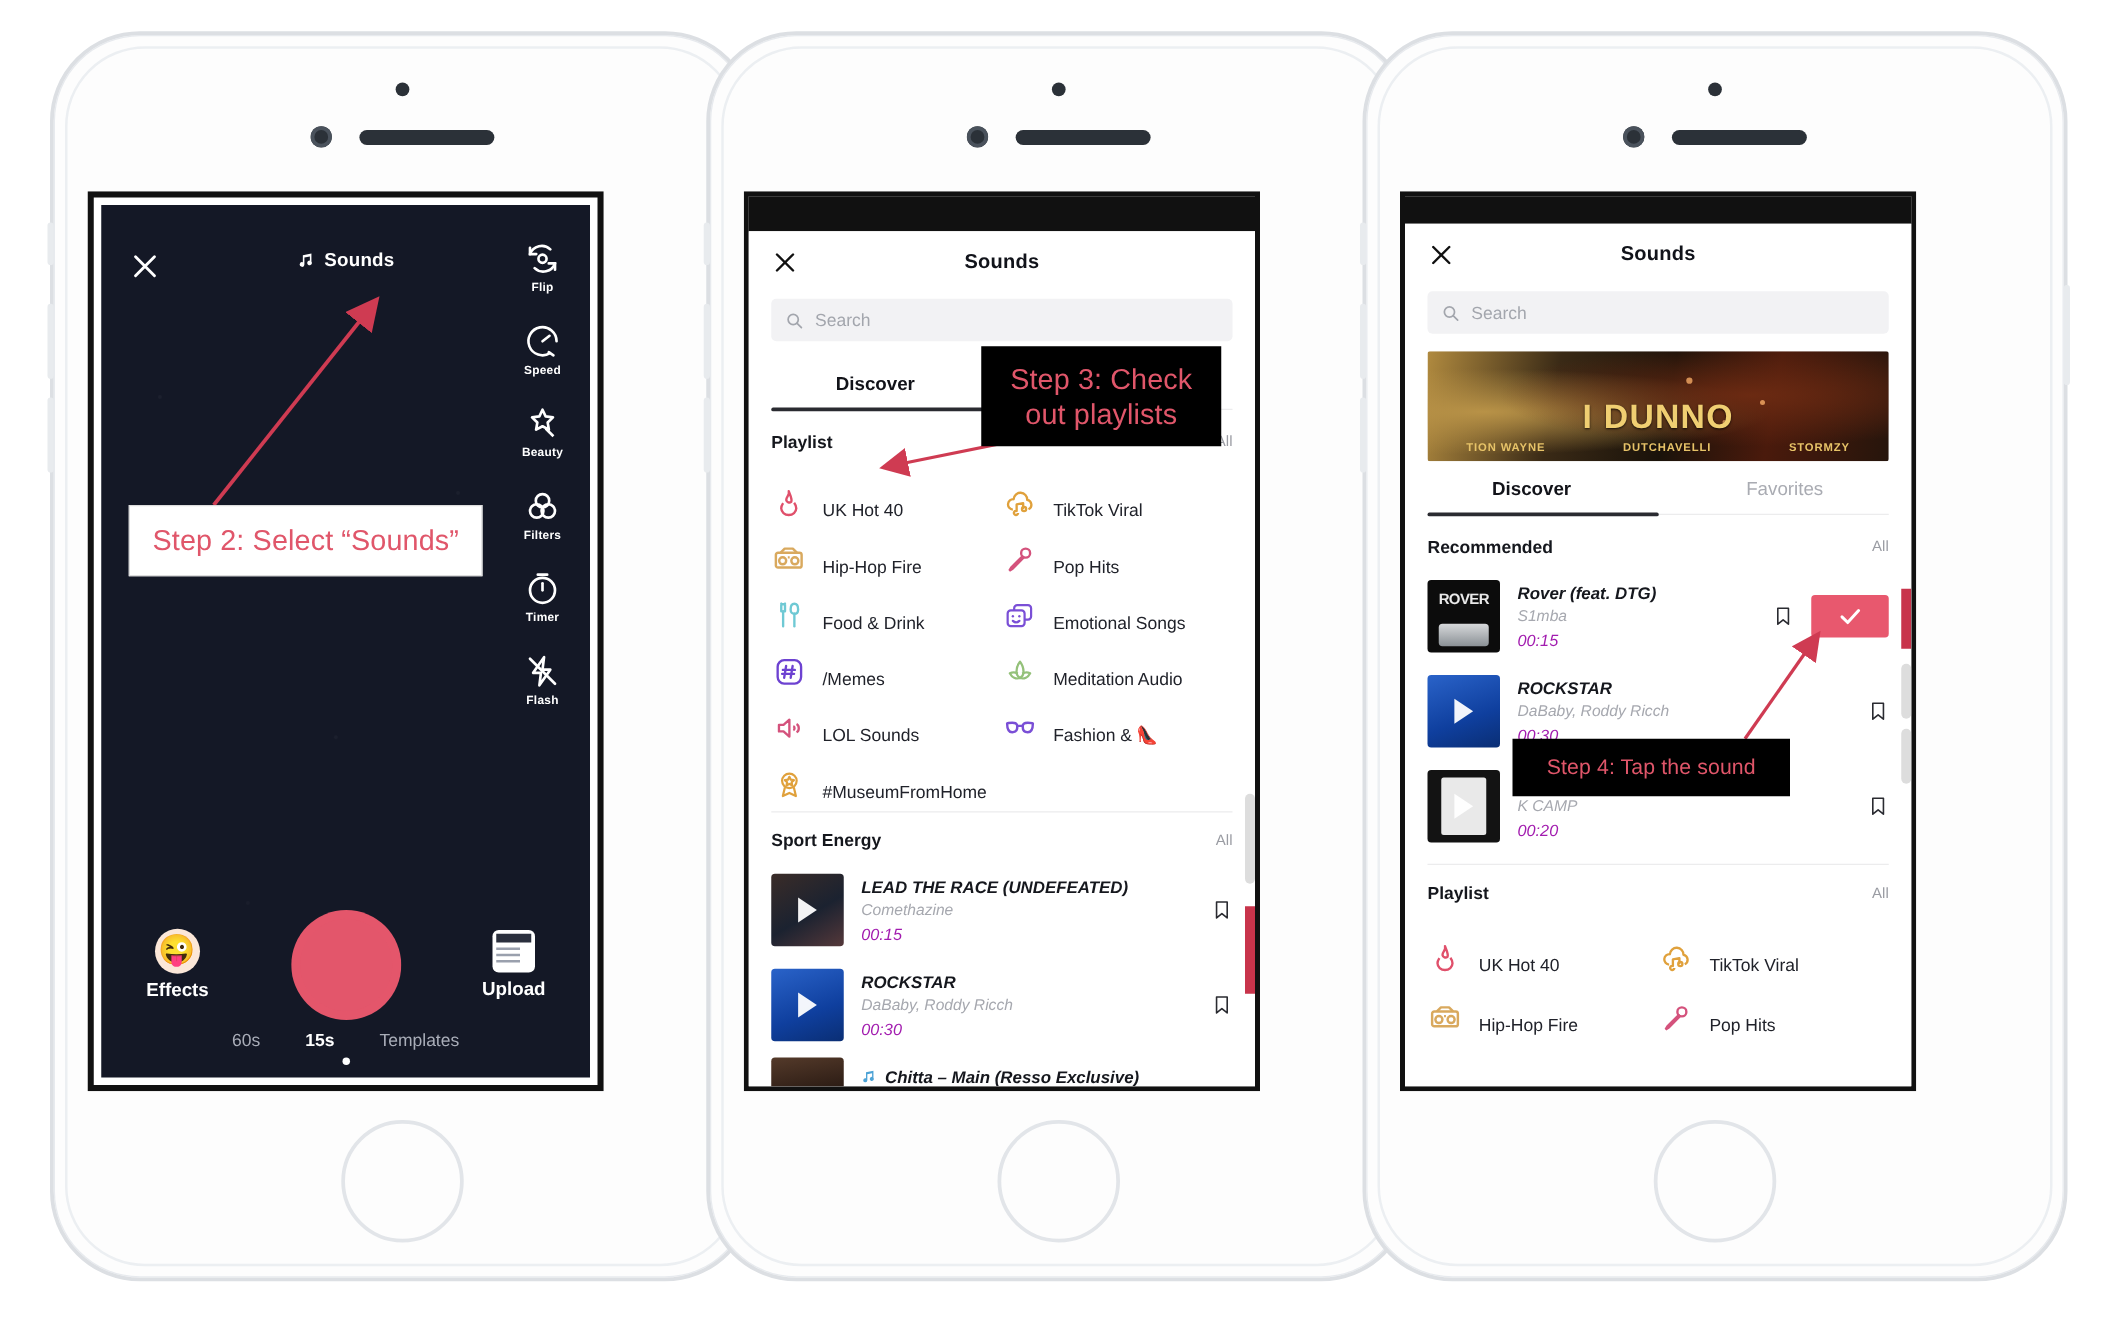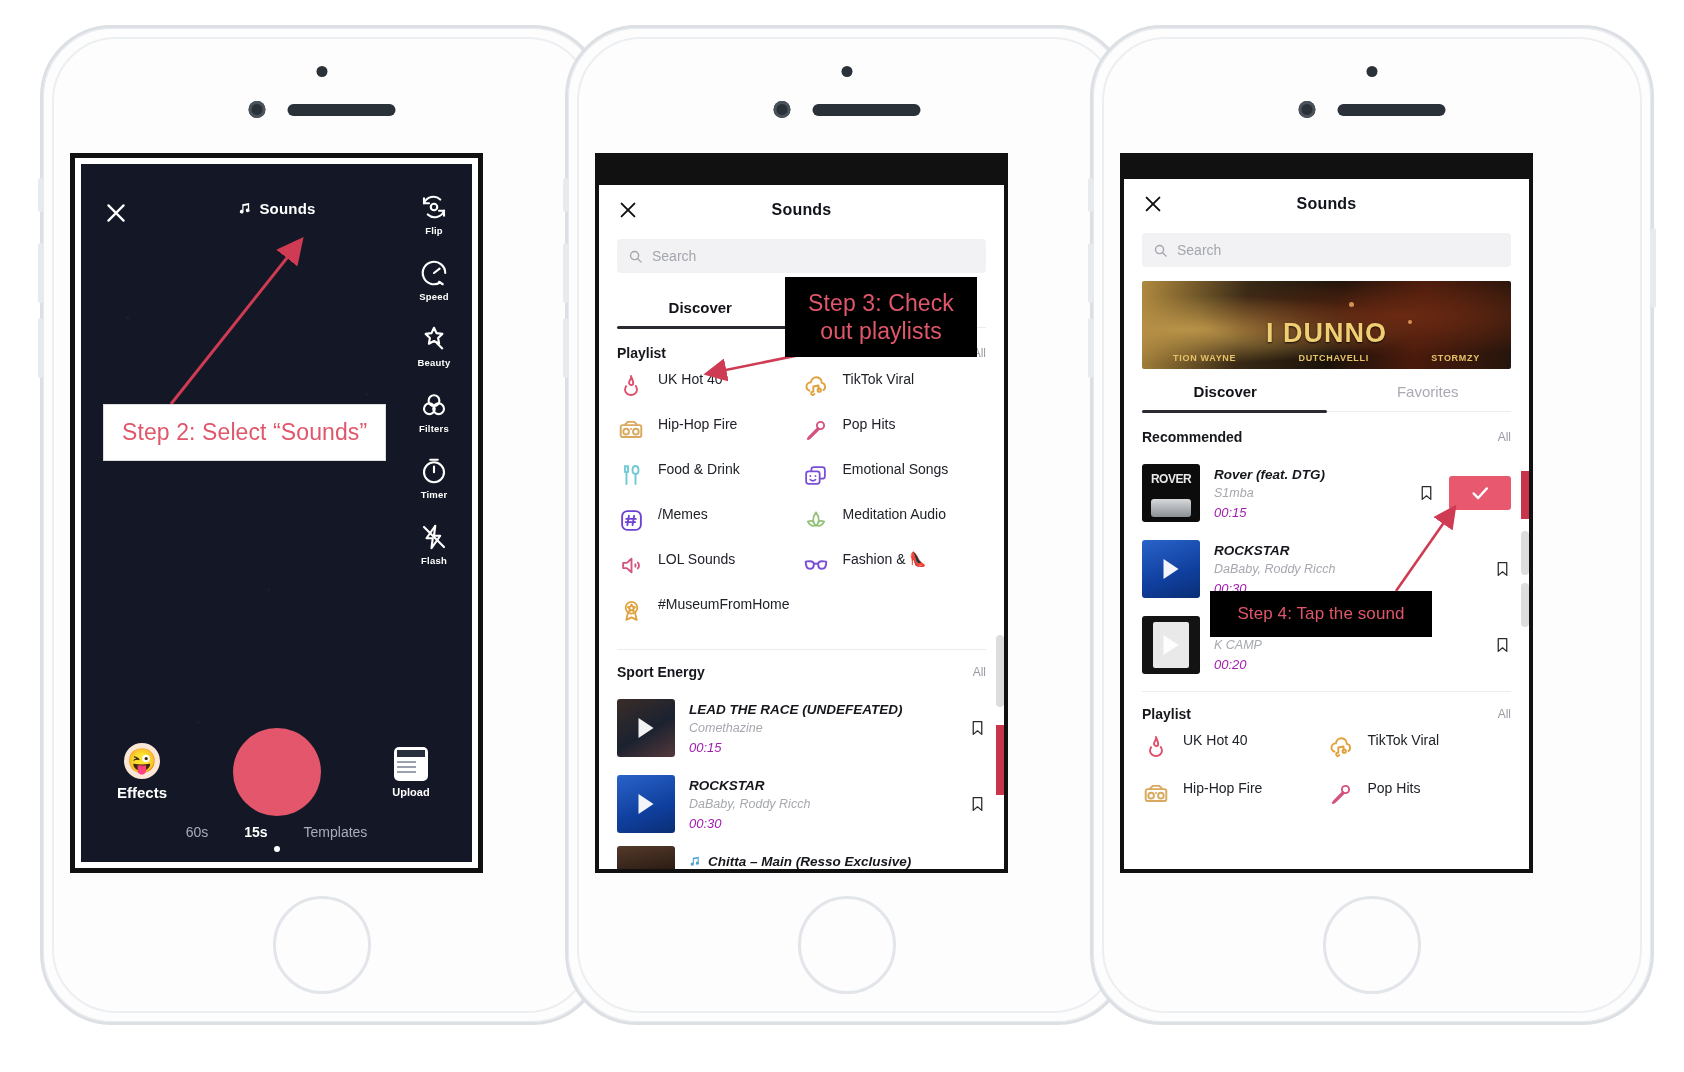--- a/index.html
+++ b/index.html
@@ -125,21 +125,21 @@
     background:#e3566b; border:7px solid rgba(231,86,107,.38);
   }
   .upl{ display:flex; flex-direction:column; align-items:center; gap:5px; width:70px;}
   .upl .glyph{
     width:34px;height:34px;border-radius:5px;background:#fff;
     position:relative; overflow:hidden;
   }
   .upl .glyph::before{content:"";position:absolute;left:3px;right:3px;top:3px;height:7px;background:#2a2f3d;}
   .upl .glyph::after{content:"";position:absolute;left:3px;right:12px;top:14px;height:2px;background:#9aa0ad;
      box-shadow:0 5px 0 #9aa0ad, 0 10px 0 #9aa0ad;}
-  .upl .lb{ color:#fff; font-size:11px; font-weight:bold;}
+  .upl .lb{ color:#fff; font-size:15px; font-weight:bold;}
 
   .modes{
     position:absolute; bottom:22px; left:0; right:0;
     display:flex; align-items:center; justify-content:center; gap:36px;
     color:#a9adb8; font-size:14px;
   }
   .modes .sel{ color:#fff; font-weight:bold; }
   .dot-ind{
     position:absolute; bottom:10px; left:50%; transform:translateX(-50%);
     width:6px;height:6px;border-radius:50%;background:#fff;
@@ -207,21 +207,21 @@
     display:flex; align-items:center; justify-content:space-between;
     padding:17px 18px 10px;
   }
   .sect-head .t{ font-size:14px; font-weight:bold; color:#15171d;}
   .sect-head .all{ font-size:12px; color:#9a9ca3;}
 
   .plist{
     display:grid; grid-template-columns:1fr 1fr; padding:0 18px;
     row-gap:0;
   }
-  .pl-item{ display:flex; align-items:flex-start; gap:13px; height:45px;}
+  .pl-item{ display:flex; align-items:flex-end; gap:13px; height:45px;}
   .pl-item .ic{ width:28px;height:28px; display:flex;align-items:center;justify-content:center;}
   .pl-item .lb{ font-size:14px; color:#20222a; white-space:nowrap;}
 
   .hr{ height:1px; background:#ececed; margin:8px 18px;}
 
   .track{
     display:flex; align-items:center; gap:14px; padding:9px 18px;
   }
   .track .art{
     width:58px;height:58px;border-radius:3px;flex:0 0 auto;position:relative;

